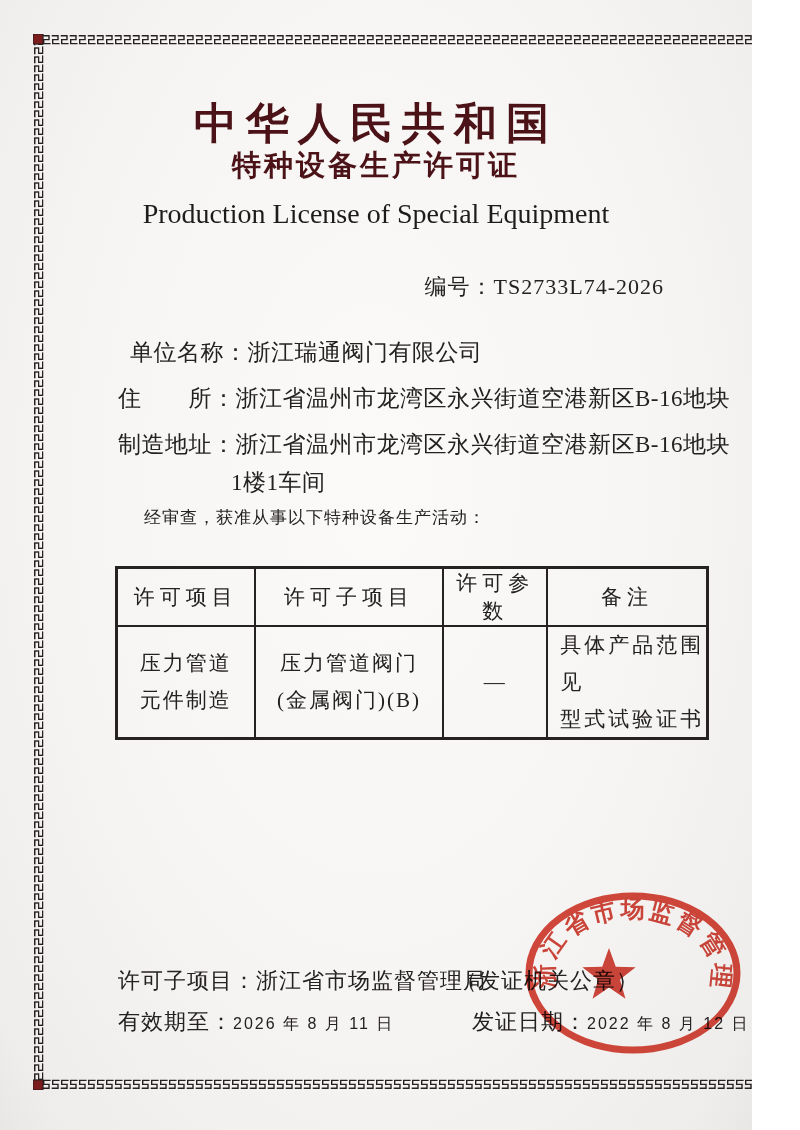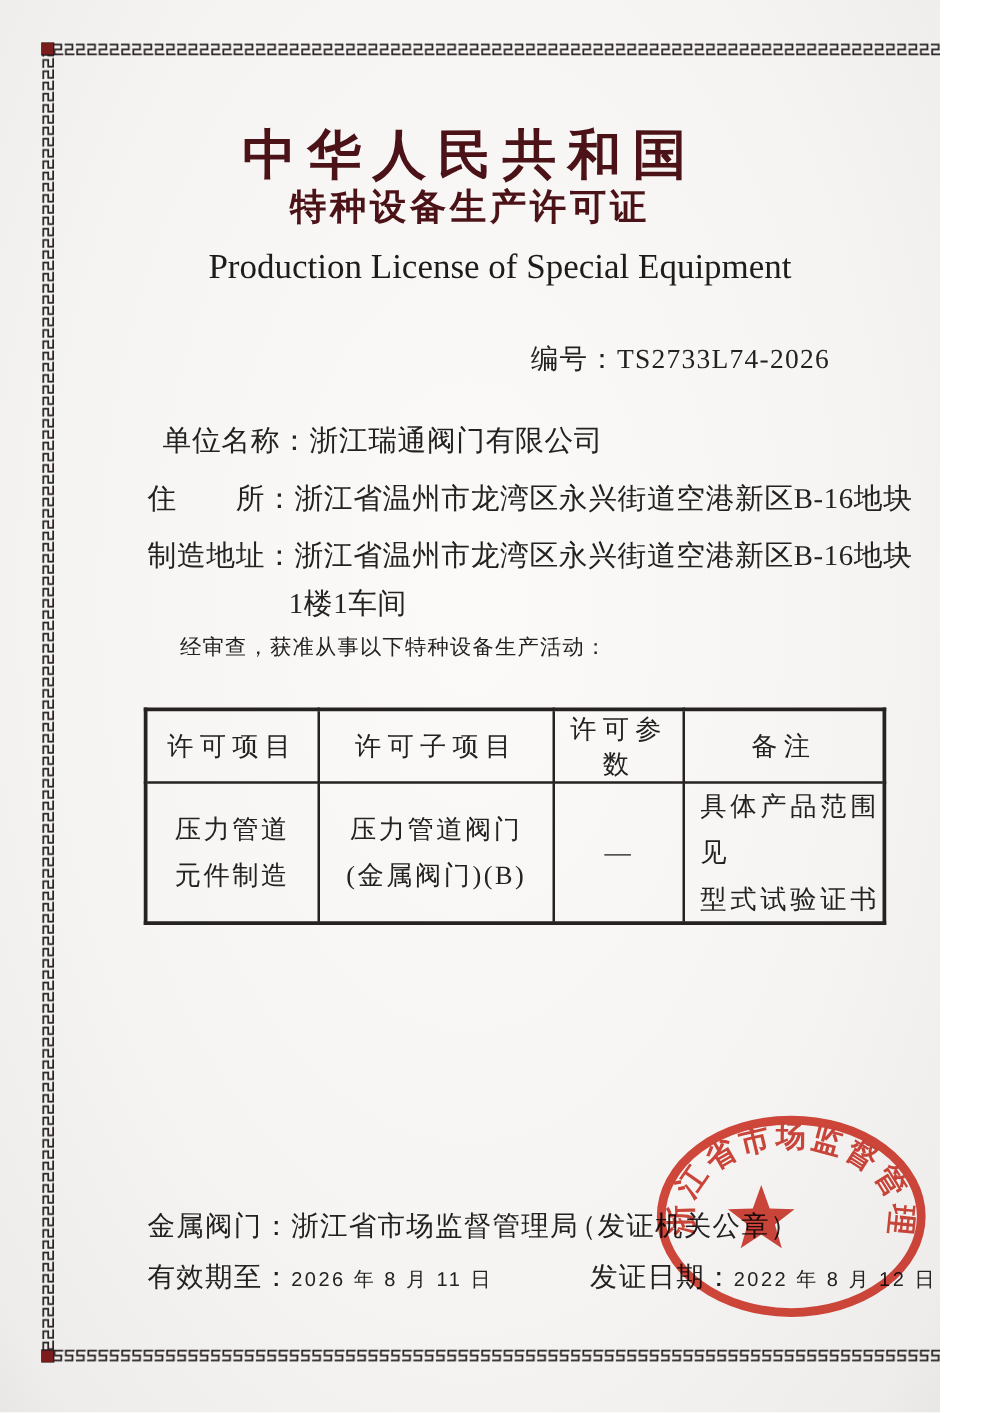--- a/index.html
+++ b/index.html
@@ -9,21 +9,21 @@
     background:radial-gradient(ellipse at 50% 42%, #fbfaf9 0%, #f7f5f3 55%, #efedeb 92%, #e9e7e5 100%);
     overflow:hidden;
     font-family:"Liberation Serif","DejaVu Serif",serif;
     color:#242121;
   }
   .abs{position:absolute;white-space:nowrap;}
   .center{left:0;width:100%;text-align:center;}
   .cn-title{color:#4b1317;font-weight:bold;}
   .t1{top:95px;font-size:43px;letter-spacing:9px;}
   .t2{top:146px;font-size:29px;letter-spacing:3px;}
-  .en{color:#1d1b1b;margin-left:24px;}
+  .en{color:#1d1b1b;}
   .e1{top:198px;font-size:28px;}
   .e2{top:227px;font-size:28px;}
   .serial{top:272px;right:88px;font-size:22px;letter-spacing:1px;}
   .field{left:118px;font-size:23px;letter-spacing:0.5px;}
   .f1{top:337px;margin-left:12px;}
   .f2{top:383px;}
   .f3{top:429px;}
   .f4{top:467px;left:231px;}
   .intro{top:506px;left:144px;font-size:17px;letter-spacing:1px;}
   .lic-table{
@@ -135,21 +135,21 @@
         <td>—</td>
         <td class="note-cell">
           <div>具体产品范围见</div>
           <div>型式试验证书</div>
         </td>
       </tr>
     </tbody>
   </table>
 
   <div class="abs footer-line issuer">
-    <span>金属阀门：</span><span>浙江省市场监督管理局</span>
+    <span>许可子项目：</span><span>浙江省市场监督管理局</span>
   </div>
   <div class="abs footer-line seal-note">（发证机关公章）</div>
   <div class="abs footer-line valid">
     <span>有效期至：</span><span class="date-val">2026 年 8 月 11 日</span>
   </div>
   <div class="abs footer-line issued">
     <span>发证日期：</span><span class="date-val">2022 年 8 月 12 日</span>
   </div>
 
   <svg id="stamp" width="230" height="180" viewBox="0 0 230 180" xmlns="http://www.w3.org/2000/svg">

